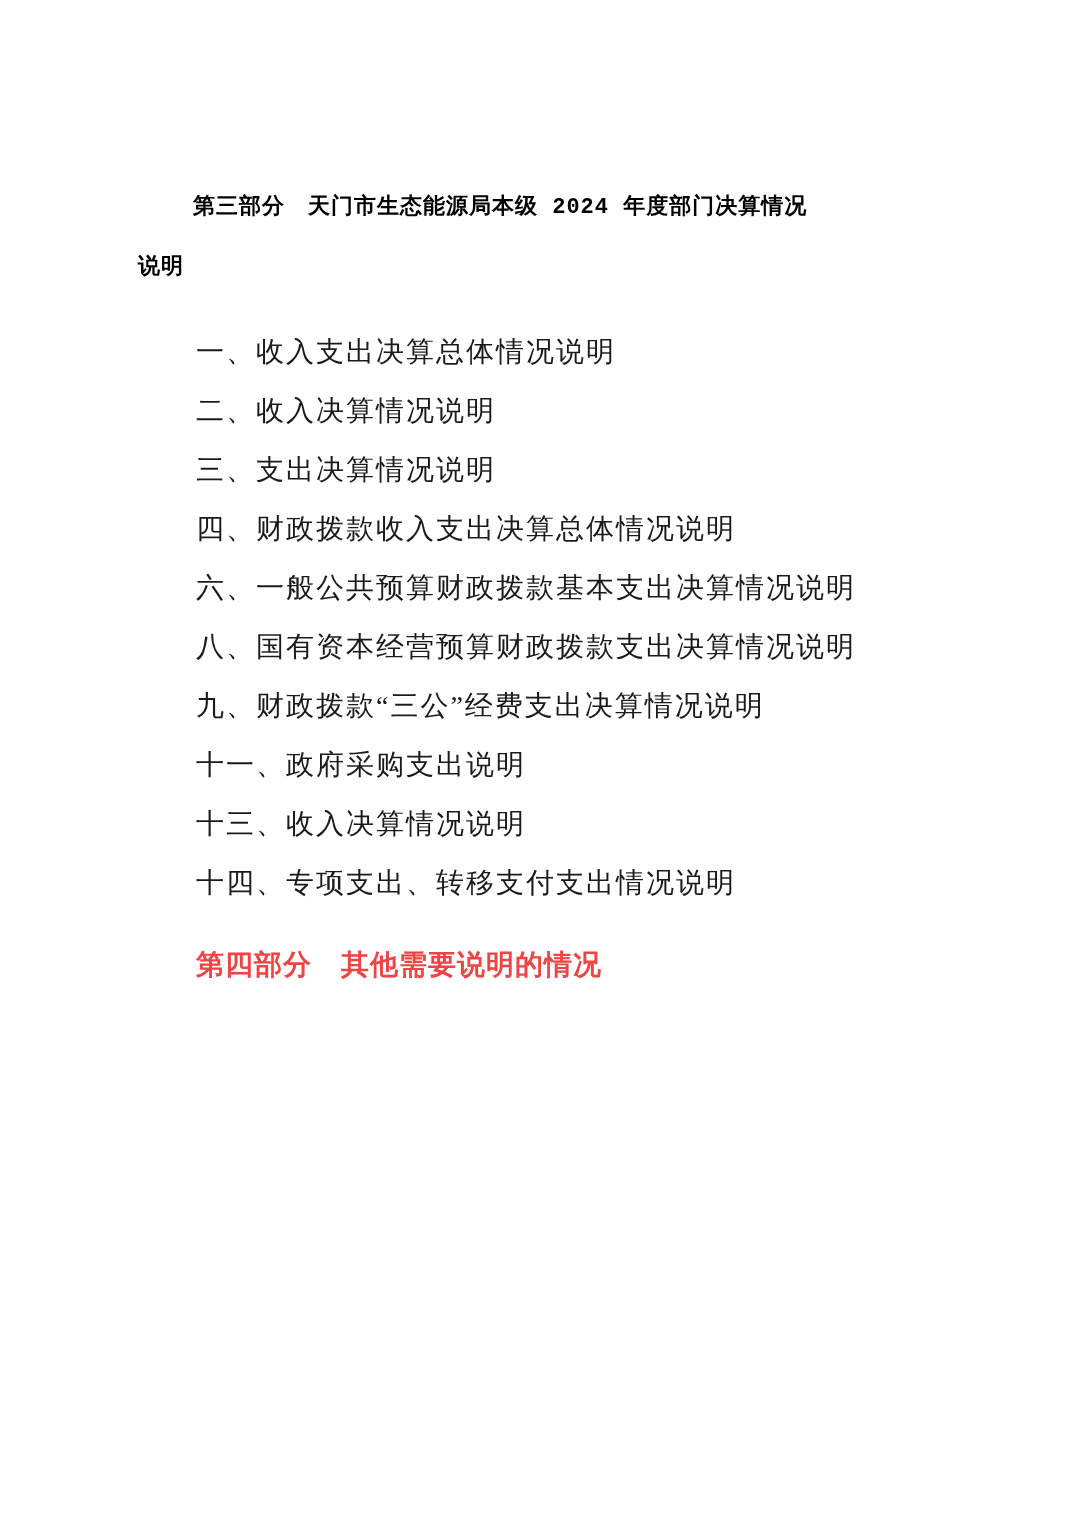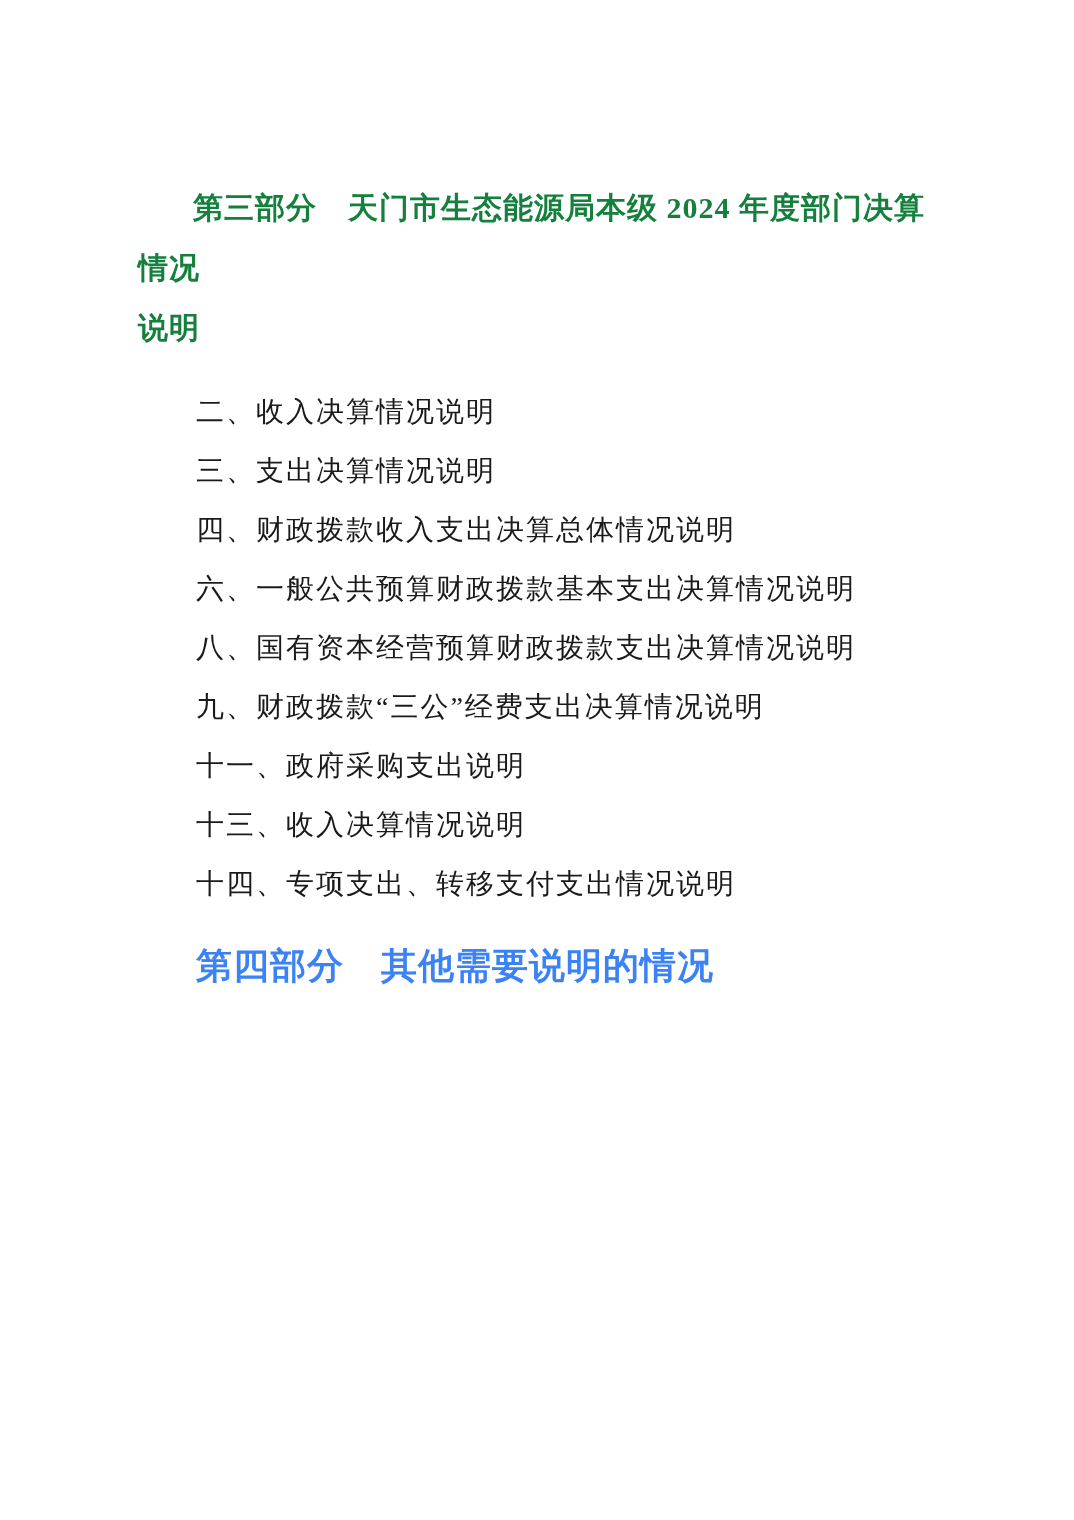--- a/index.html
+++ b/index.html
@@ -16,26 +16,26 @@
   }
   .page {
     box-sizing: border-box;
     width: 1074px;
     height: 1520px;
     padding: 178px 134px 0 138px;
     background: #ffffff;
   }
   .doc-title {
     margin: 0;
-    font-family: Liberation Serif, serif;
+    font-family: Liberation Mono, monospace;
     font-weight: bold;
-    font-size: 30px;
+    font-size: 22px;
     line-height: 60px;
     letter-spacing: 1px;
-    color: #15803d;
+    color: #000000;
   }
   .doc-title .indent {
     display: inline-block;
     width: 55px;
   }
   .toc-list {
     margin: 24px 0 0 0;
     padding: 0;
     list-style: none;
     font-family: "Liberation Serif", serif;
@@ -46,37 +46,38 @@
     font-weight: 400;
   }
   .toc-list li {
     text-indent: 58px;
     white-space: nowrap;
   }
   .section-heading {
     margin: 0;
     font-family: "Liberation Sans", sans-serif;
     font-weight: bold;
-    font-size: 36px;
+    font-size: 28px;
     line-height: 42px;
     letter-spacing: 1px;
     text-indent: 58px;
-    color: #3b82f6;
+    color: #ef4444;
   }
   .section-heading.part4 { margin-top: 32px; }
   .section-heading.part5 { margin-top: 40px; }
 </style>
 </head>
 <body>
 
 <div class="page">
 
   <h1 class="doc-title"><span class="indent"></span><span>第三部分　天门市生态能源局本级 2024 年度部门决算情况</span><br><span>说明</span></h1>
 
   <ul class="toc-list">
+    <li>一、收入支出决算总体情况说明</li>
     <li>二、收入决算情况说明</li>
     <li>三、支出决算情况说明</li>
     <li>四、财政拨款收入支出决算总体情况说明</li>
     <li>六、一般公共预算财政拨款基本支出决算情况说明</li>
     <li>八、国有资本经营预算财政拨款支出决算情况说明</li>
     <li>九、财政拨款“三公”经费支出决算情况说明</li>
     <li>十一、政府采购支出说明</li>
     <li>十三、收入决算情况说明</li>
     <li>十四、专项支出、转移支付支出情况说明</li>
   </ul>

